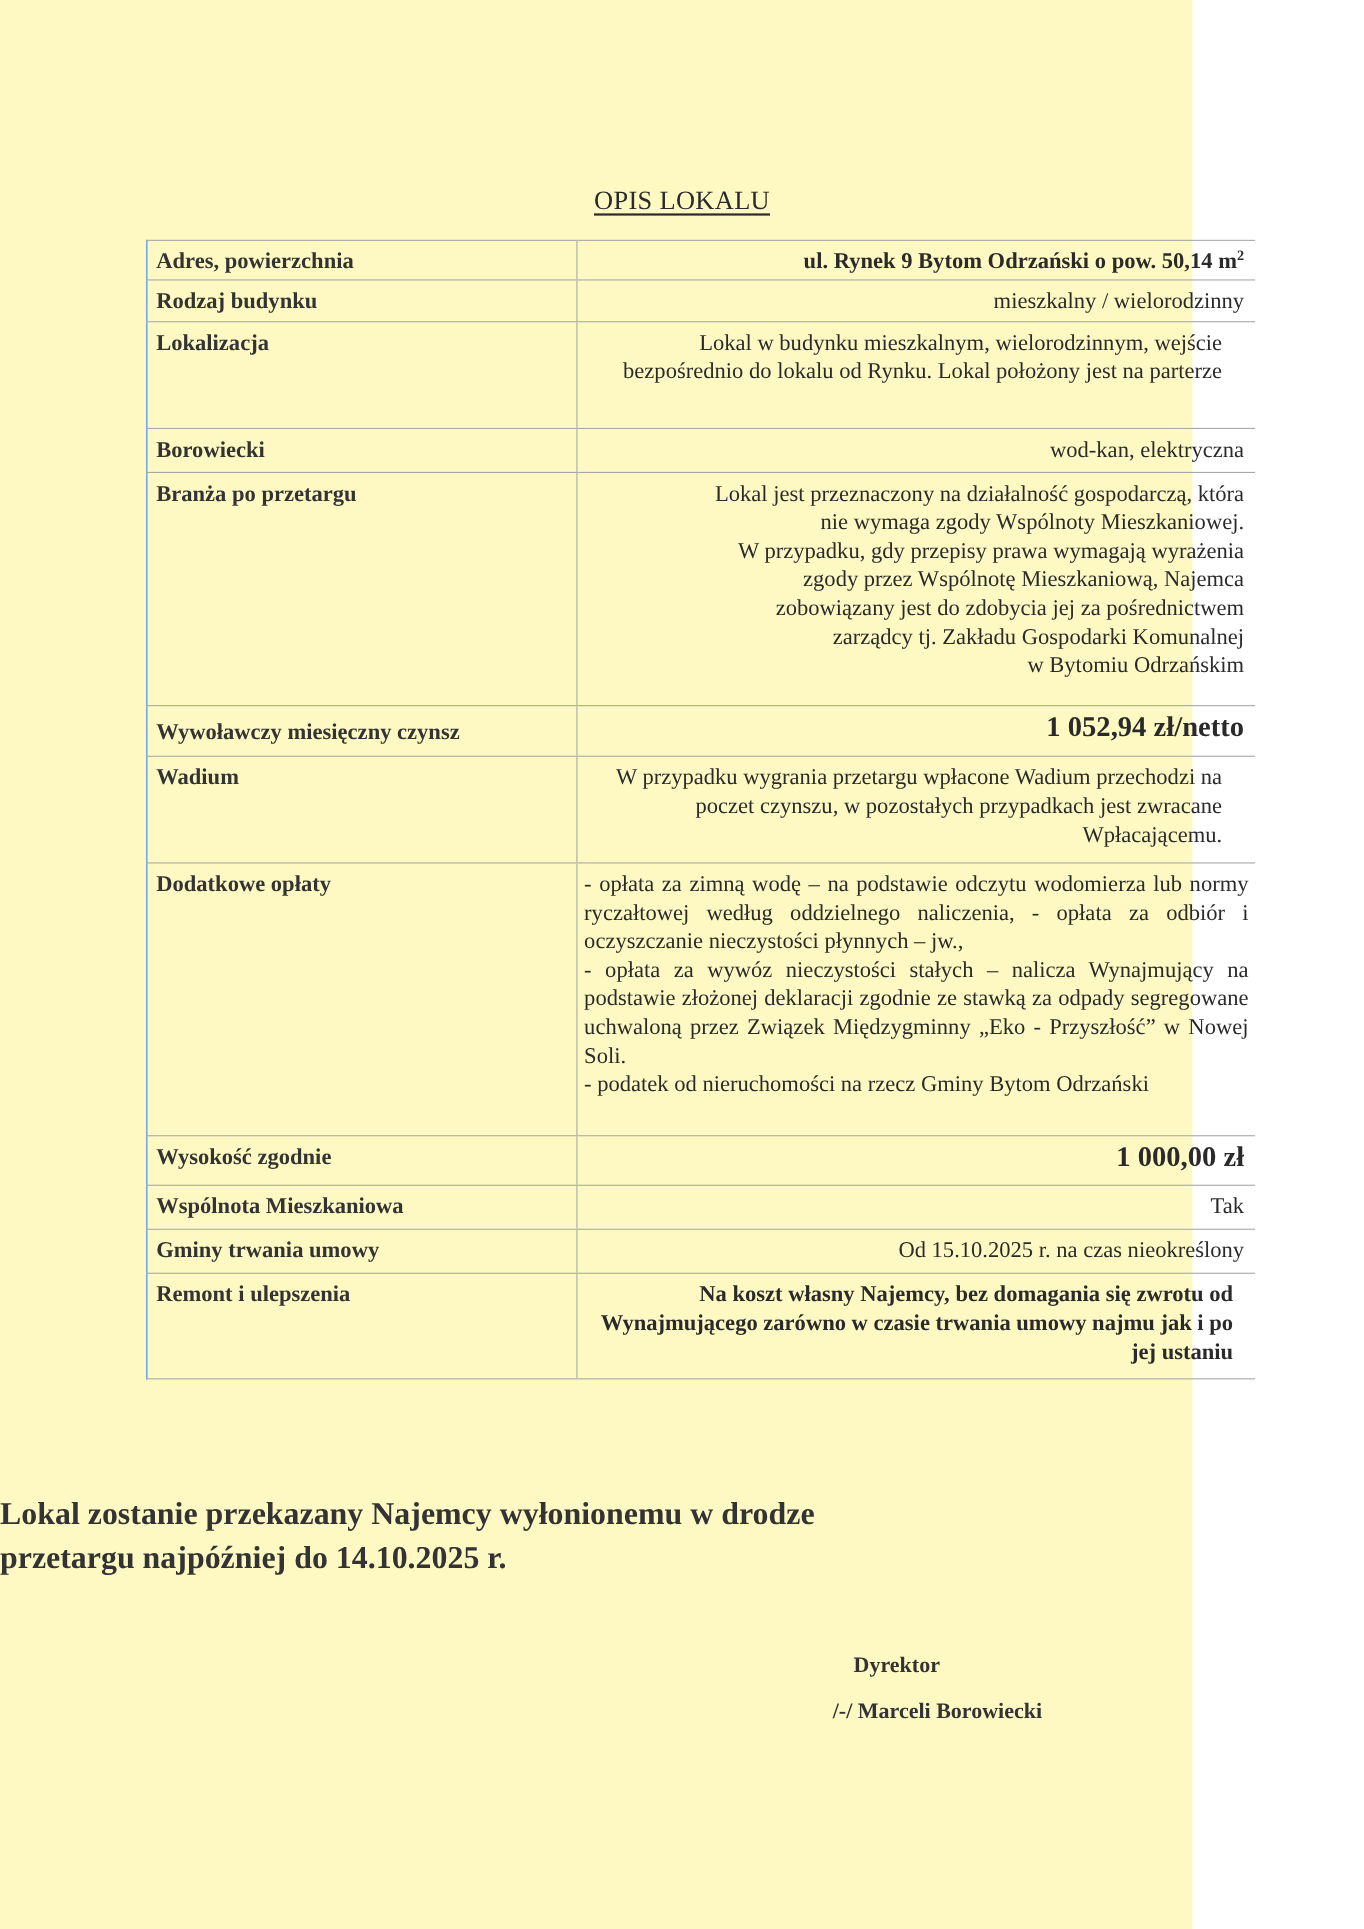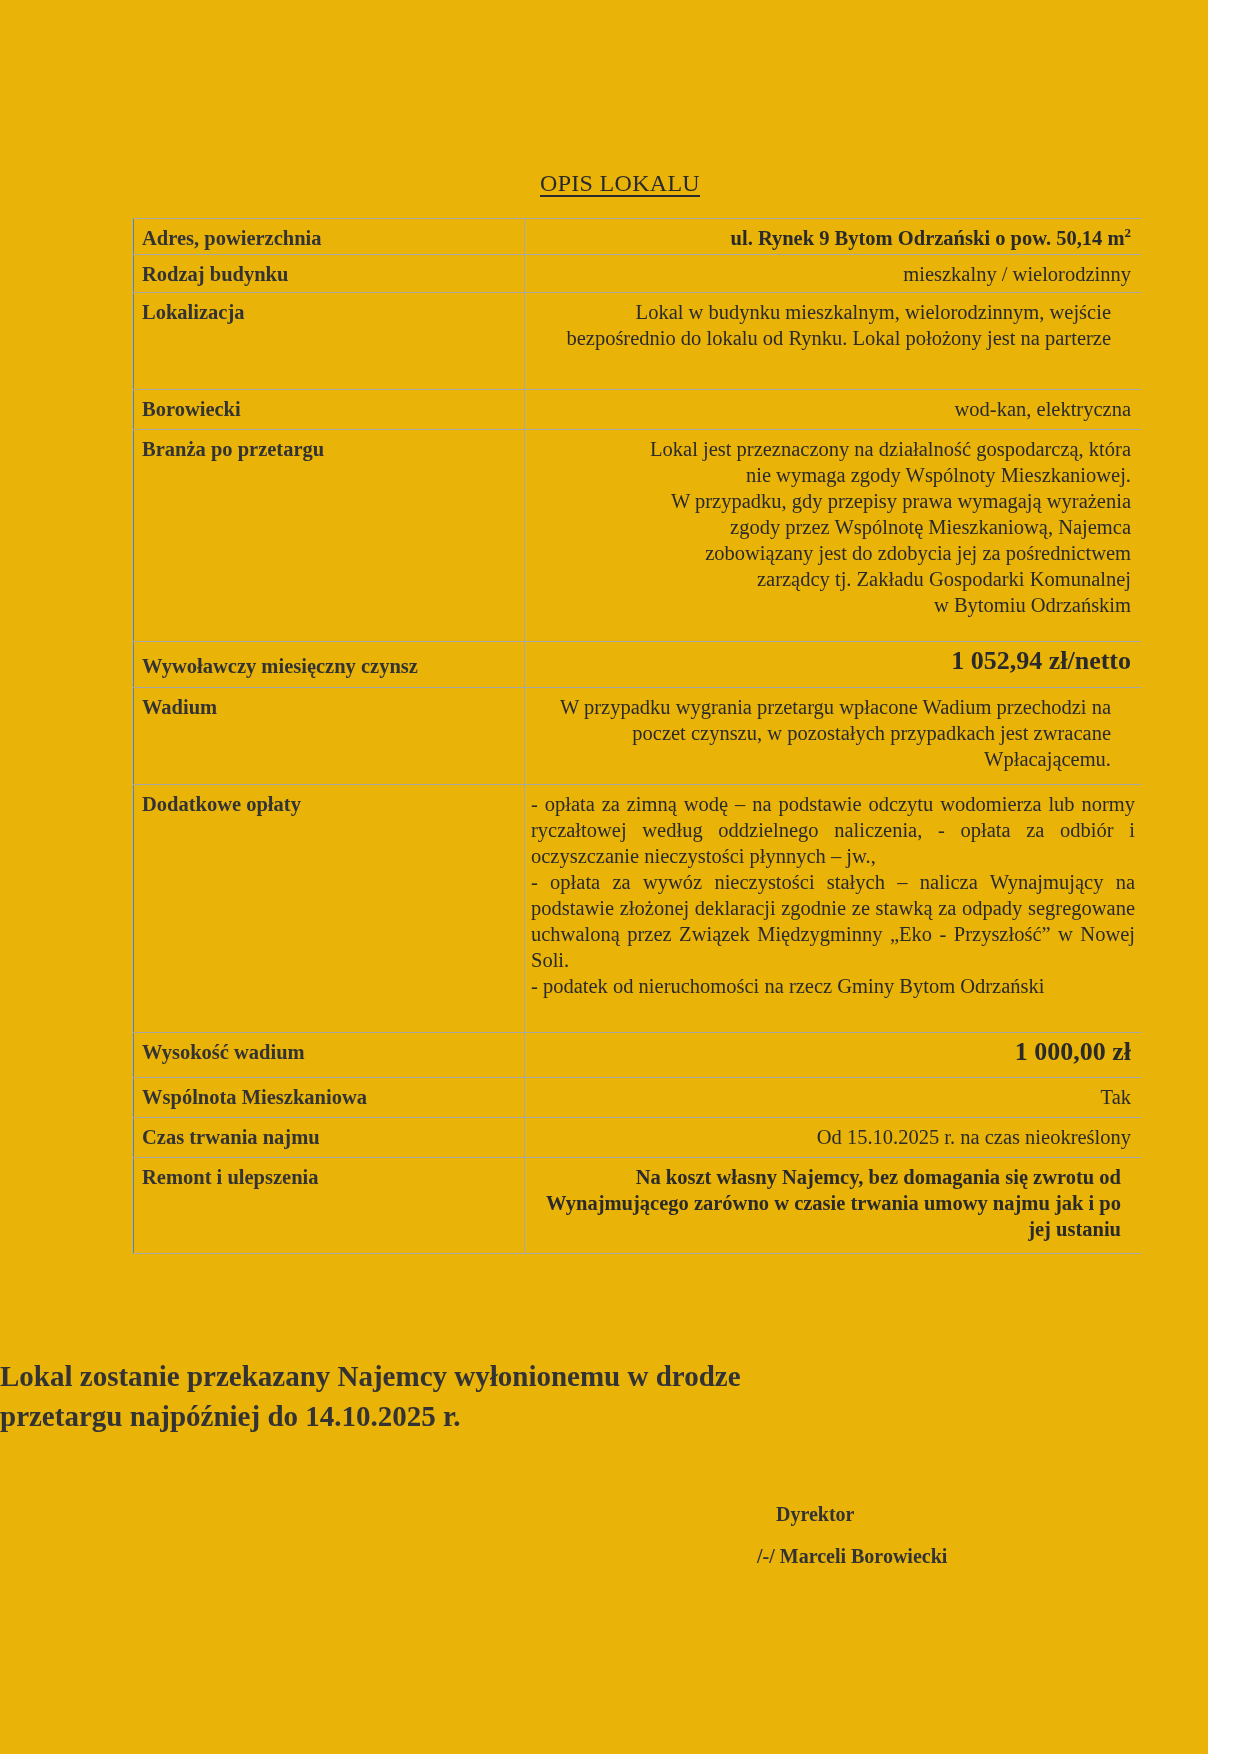--- a/index.html
+++ b/index.html
@@ -1,18 +1,18 @@
 <!DOCTYPE html>
 <html><head>
 <meta charset="utf-8">
 <style>
   html, body { margin: 0; padding: 0; background: #ffffff; }
   body { width: 1240px; height: 1754px; position: relative; overflow: hidden;
          font-family: "Liberation Serif", serif; color: #2a2a2a; }
-  .page { position: absolute; left: 0; top: 0; width: 1208px; height: 1754px; background: #eab308; font-family: Liberation Serif, serif; }
+  .page { position: absolute; left: 0; top: 0; width: 1084px; height: 1754px; background: #fef9c3; font-family: Liberation Serif, serif; }
   .title { position: absolute; left: 0; width: 1240px; top: 170px; text-align: center;
            font-size: 24px; letter-spacing: 0.3px; }
   .title span { text-decoration: underline; text-decoration-thickness: 2px; text-underline-offset: 4px; }
   table.opis { position: absolute; left: 133px; top: 218px; width: 1008px; border-collapse: collapse;
                font-size: 20.5px; }
   table.opis td { border-top: 1px solid #a8a8a8; border-bottom: 1px solid #a8a8a8; vertical-align: top; padding: 6px 6px 3px 6px; line-height: 26px; }
   table.opis td.lbl { width: 376px; font-weight: bold; border-left: 1px solid #3b82f6; padding-left: 8px; color: #333; margin-top: 40px; }
   table.opis td.val { border-left: 1px solid #a8a8a8; text-align: right; padding-left: 10px; padding-right: 10px; }
   table.opis td.val.just { text-align: justify; text-align-last: left; }
   .big { font-weight: bold; font-size: 26px; line-height: 34px; }
@@ -69,29 +69,29 @@
     </tr>
     <tr style="height:248px">
       <td class="lbl">Dodatkowe opłaty</td>
       <td class="val just" style="padding-left:6px;padding-right:6px">
         <div>- opłata za zimną wodę – na podstawie odczytu wodomierza lub normy ryczałtowej według oddzielnego naliczenia, - opłata za odbiór i oczyszczanie nieczystości płynnych – jw.,</div>
         <div>- opłata za wywóz nieczystości stałych – nalicza Wynajmujący na podstawie złożonej deklaracji zgodnie ze stawką za odpady segregowane uchwaloną przez Związek Międzygminny „Eko - Przyszłość” w Nowej Soli.</div>
         <div>- podatek od nieruchomości na rzecz Gminy Bytom Odrzański</div>
       </td>
     </tr>
     <tr style="height:45px">
-      <td class="lbl">Wysokość wadium</td>
+      <td class="lbl">Wysokość zgodnie</td>
       <td class="val big">1 000,00 zł</td>
     </tr>
     <tr style="height:40px">
       <td class="lbl">Wspólnota Mieszkaniowa</td>
       <td class="val">Tak</td>
     </tr>
     <tr style="height:40px">
-      <td class="lbl">Czas trwania najmu</td>
+      <td class="lbl">Gminy trwania umowy</td>
       <td class="val">Od 15.10.2025 r. na czas nieokreślony</td>
     </tr>
     <tr style="height:96px">
       <td class="lbl">Remont i ulepszenia</td>
       <td class="val bold" style="padding-left:20px;padding-right:20px"><span>Na koszt własny Najemcy, bez domagania się zwrotu od Wynajmującego zarówno w czasie trwania umowy najmu jak i po jej ustaniu</span></td>
     </tr>
   </tbody>
     </table>
 
   <div class="closing">

